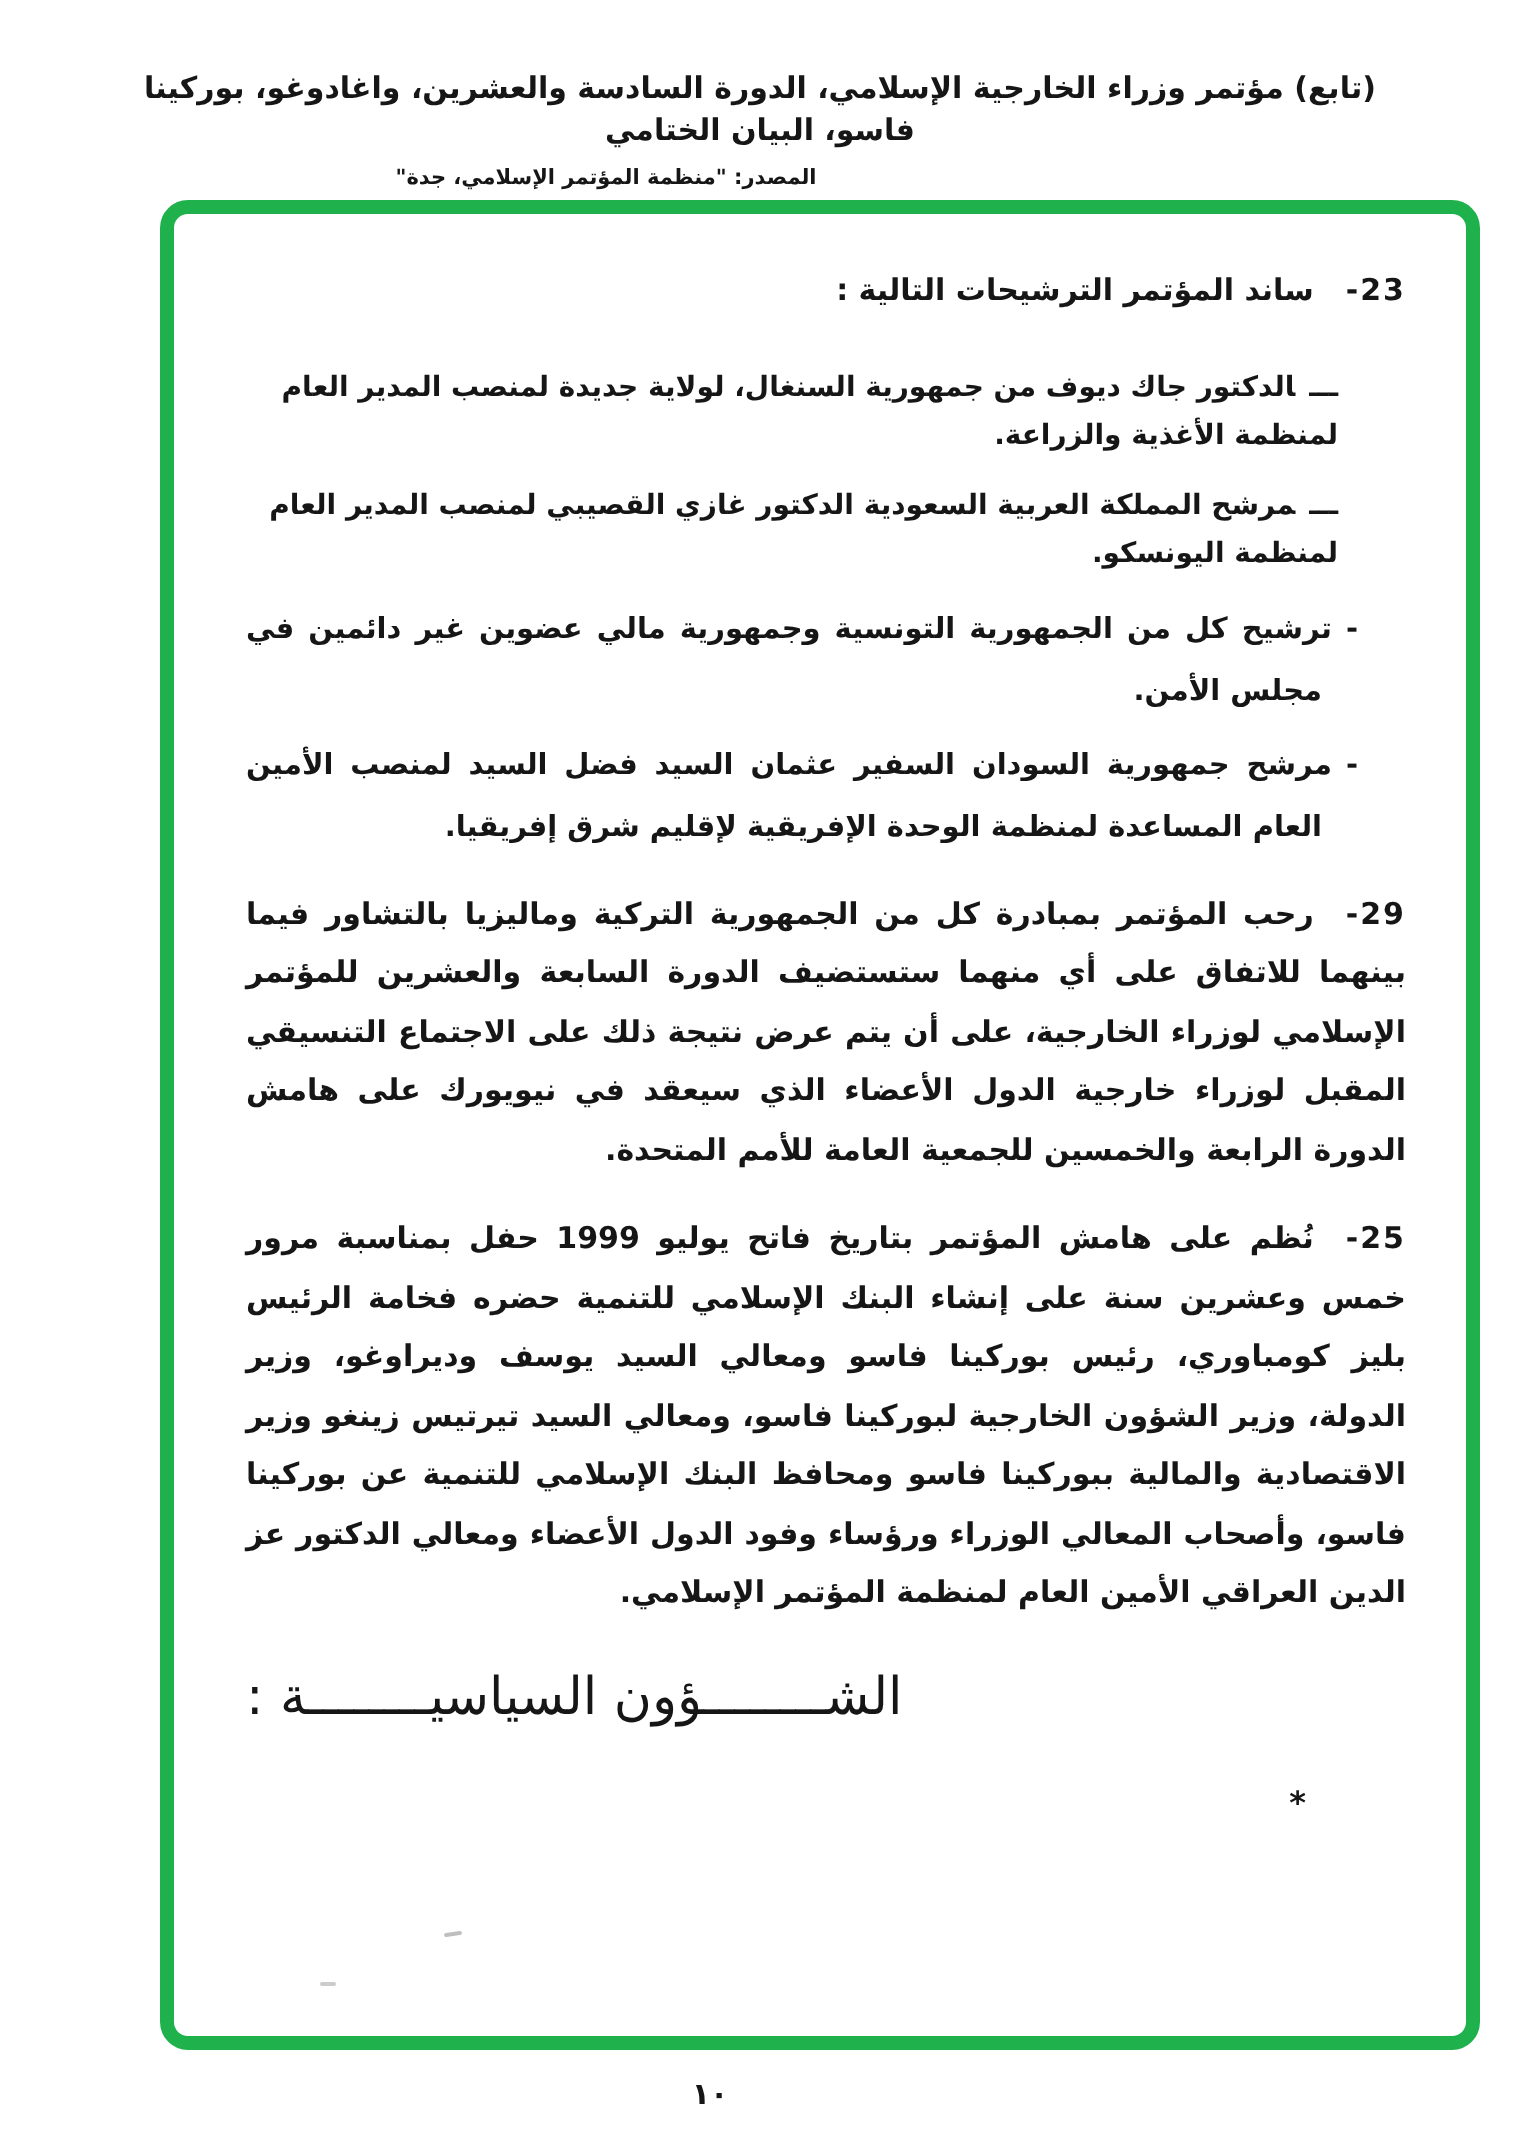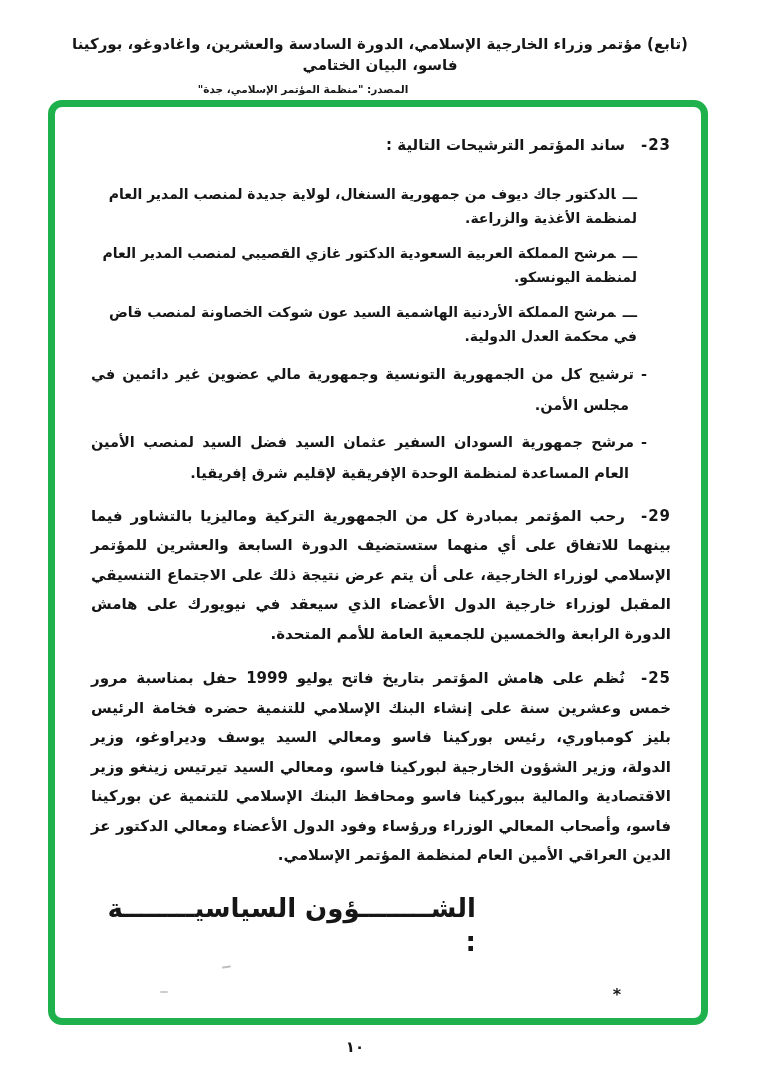--- a/index.html
+++ b/index.html
@@ -24,56 +24,53 @@
   .single{text-align:right;}
   .num{display:inline-block;direction:ltr;unicode-bidi:isolate;margin-left:16px;letter-spacing:1px;}
   .num span{display:inline;}
   
   .bullets1{padding-right:34px;margin-top:21px;}
   .b1{font-size:14px;line-height:24px;text-align:right;margin-bottom:11px;}
   .marker{margin-left:7px;}
   .bullets2{padding-right:24px;margin-top:7px;}
   .b2{font-size:14.5px;line-height:31px;text-align:justify;padding-right:18px;text-indent:-18px;margin-bottom:6px;}
   
-  .sec-heading{font-size:26px;font-weight:bold;text-align:right;margin:20px 195px 0 0;line-height:34px;}
+  .sec-heading{font-size:26px;font-weight:normal;text-align:left;margin:20px 195px 0 0;line-height:34px;}
   .subsec{display:flex;direction:rtl;align-items:flex-start;gap:18px;margin:24px 50px 0 0;font-size:15px;font-weight:bold;}
   .star{line-height:24px;font-size:16px;}
   .subtitle{border-bottom:1.6px solid #161616;padding-bottom:1px;line-height:22px;}
   .mt13{margin-top:13px;}
   .mt15{margin-top:15px;}
   
   .pagenum{position:absolute;top:1038px;left:0;width:710px;text-align:center;font-size:15px;font-weight:bold;}
   .speck{position:absolute;background:#bfbfbf;border-radius:1px;}
   .speck1{left:222px;top:966px;width:9px;height:2px;transform:rotate(-8deg);}
   .speck2{left:160px;top:991px;width:8px;height:2px;background:#cccccc;}
 </style>
 </head>
 <body>
 
 <div class="header">
   <div class="h1">(تابع) مؤتمر وزراء الخارجية الإسلامي، الدورة السادسة والعشرين، واغادوغو، بوركينا فاسو، البيان الختامي</div>
   <div class="h2">المصدر:  "منظمة المؤتمر الإسلامي، جدة"</div>
 </div>
 
-<div class="frame" style="border-color: rgb(31, 177, 76);">
+<div class="frame" style="border-color: rgb(31, 177, 76); margin-left: 32px;">
   <div class="content">
 
     <p class="numpara single">
       <span class="num"><span>-</span><span>23</span></span><span>ساند المؤتمر الترشيحات التالية :</span>
     </p>
 
     <div class="bullets1">
       <div class="b1">
         <span class="marker">ـــ</span><span>الدكتور جاك ديوف من جمهورية السنغال، لولاية جديدة لمنصب المدير العام لمنظمة الأغذية والزراعة.</span>
       </div>
       <div class="b1">
         <span class="marker">ـــ</span><span>مرشح المملكة العربية السعودية الدكتور غازي القصيبي لمنصب المدير العام لمنظمة اليونسكو.</span>
-      </div>
-      <div class="b1">
-        <span class="marker">ـــ</span><span>مرشح المملكة الأردنية الهاشمية السيد عون شوكت الخصاونة لمنصب قاض في محكمة العدل الدولية.</span>
       </div>
     </div>
 
     <div class="bullets2">
       <div class="b2">
         <span class="marker">-</span><span>ترشيح كل من الجمهورية التونسية وجمهورية مالي عضوين غير دائمين في مجلس الأمن.</span>
       </div>
       <div class="b2">
         <span class="marker">-</span><span>مرشح جمهورية السودان السفير عثمان السيد فضل السيد لمنصب الأمين العام المساعدة لمنظمة الوحدة الإفريقية لإقليم شرق إفريقيا.</span>
       </div>

